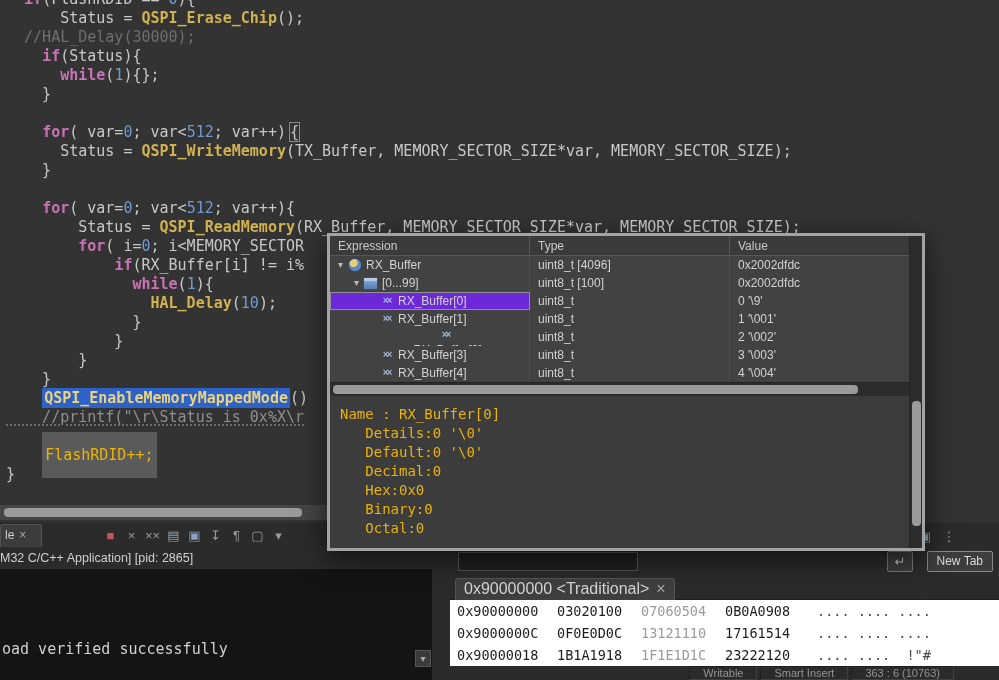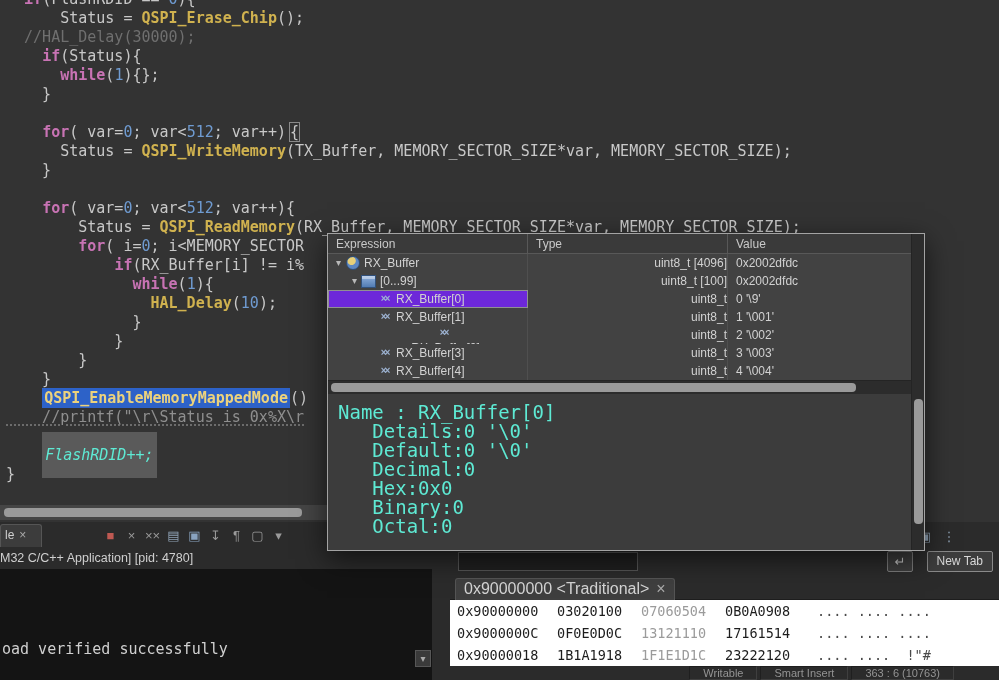--- a/index.html
+++ b/index.html
@@ -12,58 +12,58 @@
   .code-area { position:absolute; left:6px; top:-10px; right:0; font-family:"DejaVu Sans Mono", monospace;
                font-size:15px; line-height:19px; white-space:pre; }
   .code-line { height:19px; }
   .tk-k  { color:#c873b4; font-weight:bold; }
   .tk-f  { color:#d0b24f; font-weight:bold; }
   .tk-p  { color:#c8c8c8;margin-top:16px; }
   .tk-n  { color:#6f9bd1; }
   .tk-c  { color:#6f6f6f; }
   .tk-cu { color:#8f8f8f; text-decoration:underline dotted #808080; text-underline-offset:3px; }
   .tk-hlb{ color:#ecd27c; font-weight:bold; background:#2d62c8; padding:1px 2px; }
-  .tk-hlg{ color:#5eead4; background:#5a5a5a; padding:14px 3px;font-style:italic; }
+  .tk-hlg{ color:#eab308; background:#5a5a5a; padding:14px 3px; }
   .tk-br { color:#c8c8c8; border:1px solid #8a8a8a; margin-left:3px; }
 
   .editor-hscroll { position:absolute; left:0; top:505px; width:432px; height:15px; background:#454545; }
   .editor-hscroll .thumb { position:absolute; left:4px; top:3px; width:298px; height:9px; background:#9a9a9a; border-radius:4px; }
 
   
   .popup { position:absolute; left:327px; top:233px; width:598px; height:318px; background:#3f3f3f;
-           border:1px solid #a3a3a3; box-shadow:0 8px 26px rgba(0,0,0,.6); z-index:20; }
+           border:3px solid #a3a3a3; box-shadow:0 8px 26px rgba(0,0,0,.6); z-index:20; }
   .popup-header { position:absolute; left:0; top:0; right:13px; height:20px; display:flex;
                   background:#3a3a3a; border-bottom:1px solid #585858; }
   .hcell { font-size:12px; color:#c9c9c9; line-height:20px; padding-left:8px;
            border-right:1px solid #585858; overflow:hidden; white-space:nowrap; }
   .hc-expr { width:200px; } .hc-type { width:200px; } .hc-value { flex:1; border-right:none; }
   .popup-rows { position:absolute; left:0; top:20px; right:13px; height:126px; background:#424242; }
   .expr-row { display:flex; height:18px; }
   .cell { height:18px; line-height:18px; font-size:12px; color:#d2d2d2;
           border-right:1px solid rgba(255,255,255,.07); overflow:hidden; white-space:nowrap; }
   .c-expr { width:200px; display:flex; align-items:center; }
-  .c-type { width:200px; padding-left:8px;text-align:right; }
+  .c-type { width:200px; padding-left:8px; }
   .c-value{ flex:1; padding-left:8px; border-right:none; }
   .selected .c-expr { background:#6d28d9; outline:1px solid #909090; outline-offset:-1px; }
   .tree-arrow { width:13px; color:#b8b8b8; font-size:10px; text-align:center; flex:none; }
   .tree-spacer{ width:13px; flex:none; }
   .row-icon { width:15px; height:13px; margin-right:4px; flex:none; display:flex; align-items:center; justify-content:center; }
   .icon-array { }
   .icon-array::before { content:""; width:12px; height:12px; border-radius:50%;
       background:radial-gradient(circle at 38% 32%, #e7cf79 0 34%, #5d87c2 42% 100%);
       border:1px solid #2f4f7a; display:block; }
   .icon-range::before { content:""; width:13px; height:11px; display:block;
       background:linear-gradient(#8fb0dd,#527cb4); border:1px solid #31517c;
       box-shadow:inset 0 3px 0 rgba(255,255,255,.4); }
   .icon-var::before { content:"××"; color:#9db3d2; font-size:10px; letter-spacing:-2px; font-weight:bold; }
   .popup-hscroll { position:absolute; left:0; top:146px; right:13px; height:14px; background:#2c2c2c; border-top:1px solid #242424; }
   .popup-hscroll .thumb { position:absolute; left:3px; top:2px; width:525px; height:9px; background:#9a9a9a; border-radius:4px; }
   .popup-details { position:absolute; left:0; top:160px; right:13px; bottom:0; background:#3c3c3c;
-                   padding:9px 10px; font-family:"DejaVu Sans Mono", monospace; font-size:19px;
-                   line-height:19px; color:#5eead4; white-space:pre; overflow:hidden; }
+                   padding:9px 10px; font-family:"DejaVu Sans Mono", monospace; font-size:14px;
+                   line-height:19px; color:#eab308; white-space:pre; overflow:hidden; }
   .popup-vscroll { position:absolute; right:0; top:0; bottom:0; width:13px; background:#2c2c2c; border-left:1px solid #242424; }
   .popup-vscroll .thumb { position:absolute; left:2px; top:165px; width:9px; height:125px; background:#9a9a9a; border-radius:4px; }
 
   
   .console-panel { position:absolute; left:0; top:522px; width:432px; height:158px; background:#2b2b2b; }
   .console-tab { position:absolute; left:0; top:2px; width:42px; height:23px; background:#3c3c3c;
                  border:1px solid #555; border-bottom:none; border-radius:3px 3px 0 0;
                  color:#cfcfcf; font-size:12px; line-height:21px; padding-left:4px; white-space:nowrap; }
   .console-tab .tab-close { color:#a9a9a9; margin-left:5px; font-size:12px; }
   .console-toolbar { position:absolute; left:100px; top:3px; height:22px; display:flex; align-items:center; }
@@ -121,21 +121,21 @@
         <span class="tool-icon" style="color: rgb(191, 89, 82);">■</span>
         <span class="tool-icon" style="color: rgb(154, 154, 154);">×</span>
         <span class="tool-icon" style="color: rgb(154, 154, 154);">××</span>
         <span class="tool-icon" style="color: rgb(143, 162, 181);">▤</span>
         <span class="tool-icon" style="color: rgb(137, 163, 192);">▣</span>
         <span class="tool-icon" style="color: rgb(154, 154, 154);">↧</span>
         <span class="tool-icon" style="color: rgb(154, 154, 154);">¶</span>
         <span class="tool-icon" style="color: rgb(154, 154, 154);">▢</span>
         <span class="tool-icon" style="color: rgb(154, 154, 154);">▾</span>
       </div>
-    <div class="process-label">M32 C/C++ Application] [pid: 4780]</div>
+    <div class="process-label">M32 C/C++ Application] [pid: 2865]</div>
     <div class="console-output">
       <div class="console-text">oad verified successfully</div>
       <div class="console-scrollbtn">▾</div>
     </div>
   </div>
 
   <div class="memory-panel">
     <div class="mem-top-icons">
       <span class="tool-icon">▣</span>
       <span class="tool-icon">⋮</span>

